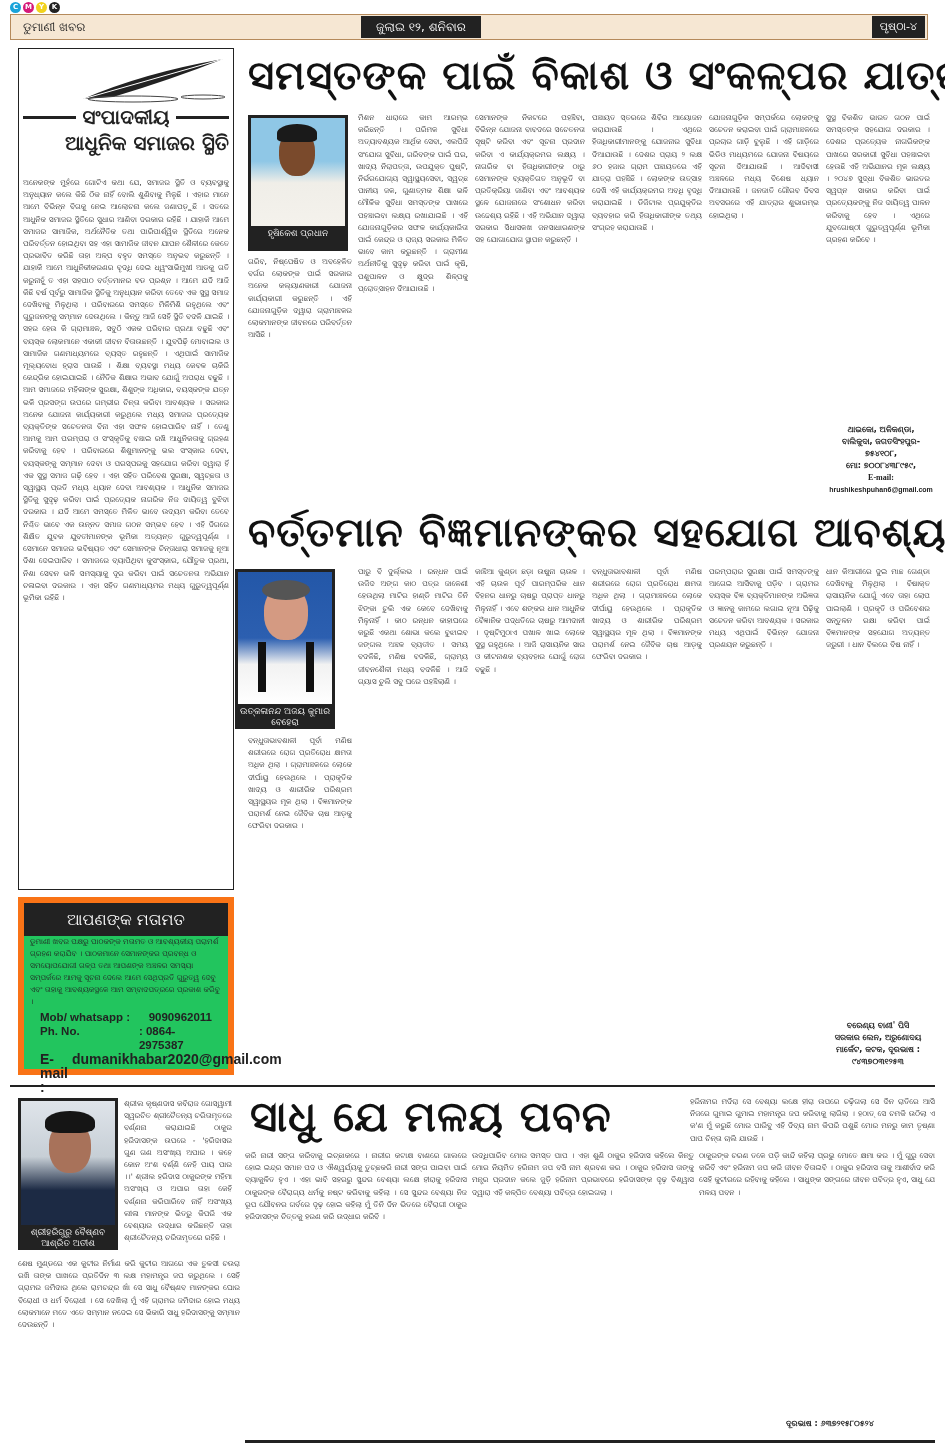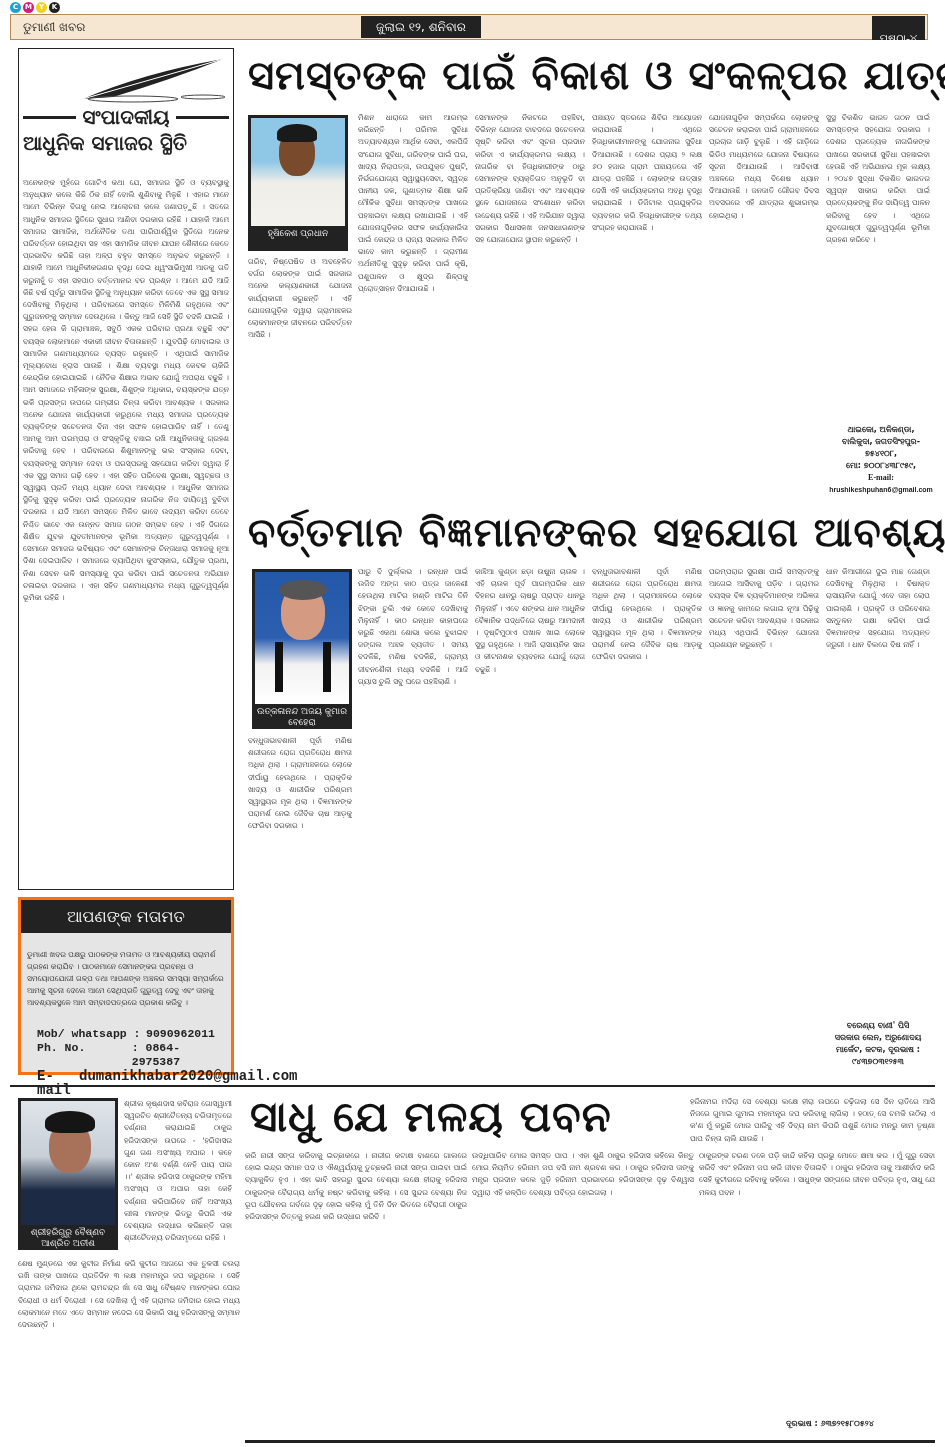--- a/index.html
+++ b/index.html
@@ -2,32 +2,32 @@
 <html><head>
 <meta charset="utf-8">
 <style>
   *{box-sizing:border-box;margin:0;padding:0}
   body{width:945px;height:1447px;background:#fff;font-family:"DejaVu Sans",sans-serif;color:#222;position:relative;overflow:hidden}
   .cmyk{position:absolute;left:10px;top:2px;display:flex;gap:2px}
   .cmyk span{width:11px;height:11px;border-radius:50%;font-size:7px;color:#fff;text-align:center;line-height:11px;font-weight:bold}
   .masthead{position:absolute;left:10px;top:14px;width:918px;height:26px;background:#f6e7d3;border:1px solid #b58a5b;display:flex;align-items:center}
   .mh-left{font-size:12px;padding-left:12px;width:350px}
   .mh-date{background:#222;color:#fff;font-size:12px;width:120px;height:22px;line-height:22px;text-align:center;margin-left:-0px;position:absolute;left:350px;width:120px}
-  .mh-right{position:absolute;right:2px;top:1px;background:#222;color:#fff;height:22px;line-height:22px;padding:12px 8px;font-size:11px}
+  .mh-right{position:absolute;right:2px;top:1px;background:#222;color:#fff;height:22px;line-height:22px;padding:0 8px;font-size:11px}
   .edbox{position:absolute;left:18px;top:48px;width:216px;height:842px;border:1px solid #222;padding:4px}
   .quill{height:52px;position:relative}
   .ed-title{display:flex;align-items:center;justify-content:center;gap:6px;font-size:20px;font-weight:bold}
   .ed-title .bar{flex:1;height:3px;background:#222}
-  .ed-sub{font-size:20px;text-align:left;font-weight:bold;margin-top:2px}
+  .ed-sub{font-size:20px;text-align:right;font-weight:bold;margin-top:2px}
   .body-text{font-size:7.5px;line-height:12.2px;text-align:justify;color:#333}
   .ed-body{margin-top:22px;height:740px;overflow:hidden}
-  .opbox{position:absolute;left:18px;top:897px;width:216px;height:178px;border:3px solid #f97316;background:#e5e5e5}
+  .opbox{position:absolute;left:18px;top:897px;width:216px;height:178px;border:6px solid #f97316;background:#22c55e}
   .op-head{background:#222;color:#fff;font-size:16px;text-align:center;height:33px;line-height:33px}
-  .op-body{font-size:7.5px;line-height:12px;padding:16px 6px}
-  .contacts{padding:2px 16px;font-family:Liberation Mono, monospace;font-weight:bold}
+  .op-body{font-size:7.5px;line-height:12px;padding:0 6px}
+  .contacts{padding:2px 16px;font-family:Liberation Sans, sans-serif;font-weight:bold}
   .contacts .r{display:flex;font-size:11.5px;line-height:14px}
   .contacts .r .k{width:110px}
   .contacts .email{font-size:14px}
   .h1{position:absolute;font-weight:bold;color:#111;white-space:nowrap;letter-spacing:1px}
   .photo{position:absolute;background:#222;padding:3px}
   .photo .img{width:100%;height:calc(100% - 22px)}
   .photo .cap{color:#fff;text-align:center;font-size:9px;line-height:11px;padding-top:2px}
   .col{position:absolute;overflow:hidden}
   .sig{font-size:8px;text-align:center;font-weight:bold;line-height:12px}
   .rule{position:absolute;height:2px;background:#222}
@@ -99,21 +99,21 @@
 <div class="col" style="left:826px;top:424px;width:110px;height:78px">
   <div class="sig">ଥାଇକୋ, ଅଳିକଣ୍ଡା,</div>
   <div class="sig">ବାଲିକୁଦା, ଜଗତସିଂହପୁର-</div>
   <div class="sig">୭୫୪୧୦୮,</div>
   <div class="sig">ମୋ: ୭୦୦୮୪୩୮୯୫୯,</div>
   <div class="sig" style="font-family:'Liberation Serif',serif">E-mail:</div>
   <div class="sig" style="font-family:Liberation Sans, sans-serif;font-size:7px">hrushikeshpuhan6@gmail.com</div>
 </div>
 
 <div class="h1" style="left:248px;top:509px;font-size:40px">ବର୍ତ୍ତମାନ ବିଜ୍ଞମାନଙ୍କର ସହଯୋଗ ଆବଶ୍ୟକ</div>
-<div class="photo" style="left:252px;top:569px;width:100px;height:160px">
+<div class="photo" style="left:235px;top:569px;width:100px;height:160px">
   <div class="img" style="background:linear-gradient(#2357a8 0%,#2c5fb0 50%,#f2f2f2 70%,#fff 100%);position:relative">
     <div style="position:absolute;left:26px;top:14px;width:44px;height:54px;border-radius:45%;background:#d49a82"></div>
     <div style="position:absolute;left:24px;top:8px;width:48px;height:20px;border-radius:50%;background:#555"></div>
     <div style="position:absolute;left:20px;top:70px;width:8px;height:50px;background:#111"></div>
     <div style="position:absolute;left:68px;top:70px;width:8px;height:50px;background:#111"></div>
   </div>
   <div class="cap">ଉତ୍କଳାନନ୍ଦ ଅଜୟ କୁମାର ବେହେରା</div>
 </div>
 <div class="col body-text" style="left:358px;top:566px;width:110px;height:514px">ପାରୁ ବି ଦୁର୍ଲ୍ଲଭ । ରନ୍ଧନ ପାଇଁ ଉଜିଦ ଅଙ୍ଗ କାଠ ପତ୍ର ଜାଳେଣୀ ହେଉଥିଲା ମାଟିର ହାଣ୍ଡି ମାଟିର ତିନି ଝିଙ୍କା ଚୁଲି ଏକ କେବେ ଦେଖିବାକୁ ମିଳୁନାହିଁ । କାଠ ରନ୍ଧନ କାହାଘରେ କରୁଛି ଏକଥା ଶୋଭା କଲେ ବୁଝାଇବ ଜଙ୍ଗଲ ଅଞ୍ଚଳ ବ୍ୟତୀତ । ସମୟ ବଦଳିଛି, ମଣିଷ ବଦଳିଛି, ଗ୍ରାମ୍ୟ ଜୀବନଶୈଳୀ ମଧ୍ୟ ବଦଳିଛି । ଆଜି ଗ୍ୟାସ ଚୁଲି ସବୁ ଘରେ ପହଞ୍ଚିଲାଣି ।</div>
 <div class="col body-text" style="left:475px;top:566px;width:110px;height:514px">କାଞ୍ଚିଆ କୁଣ୍ଡା ଛଡ଼ା ଉଷୁନା ଚାଉଳ । ଏହି ଚାଉଳ ପୂର୍ବ ପାରମ୍ପରିକ ଧାନ ବିହନର ଧାନରୁ ଚାଷରୁ ପ୍ରାପ୍ତ ଧାନରୁ ମିଳୁନାହିଁ । ଏବେ ଶଙ୍କର ଧାନ ଆଧୁନିକ ବୈଜ୍ଞାନିକ ପଦ୍ଧତିରେ ଚାଷରୁ ଆମଦାନୀ । ଦୃଷ୍ଟିମୁଠାଏ ପଖାଳ ଖାଇ ଲୋକେ ସୁସ୍ଥ ରହୁଥିଲେ । ଆଜି ରାସାୟନିକ ସାର ଓ କୀଟନାଶକ ବ୍ୟବହାର ଯୋଗୁଁ ରୋଗ ବଢୁଛି ।</div>

